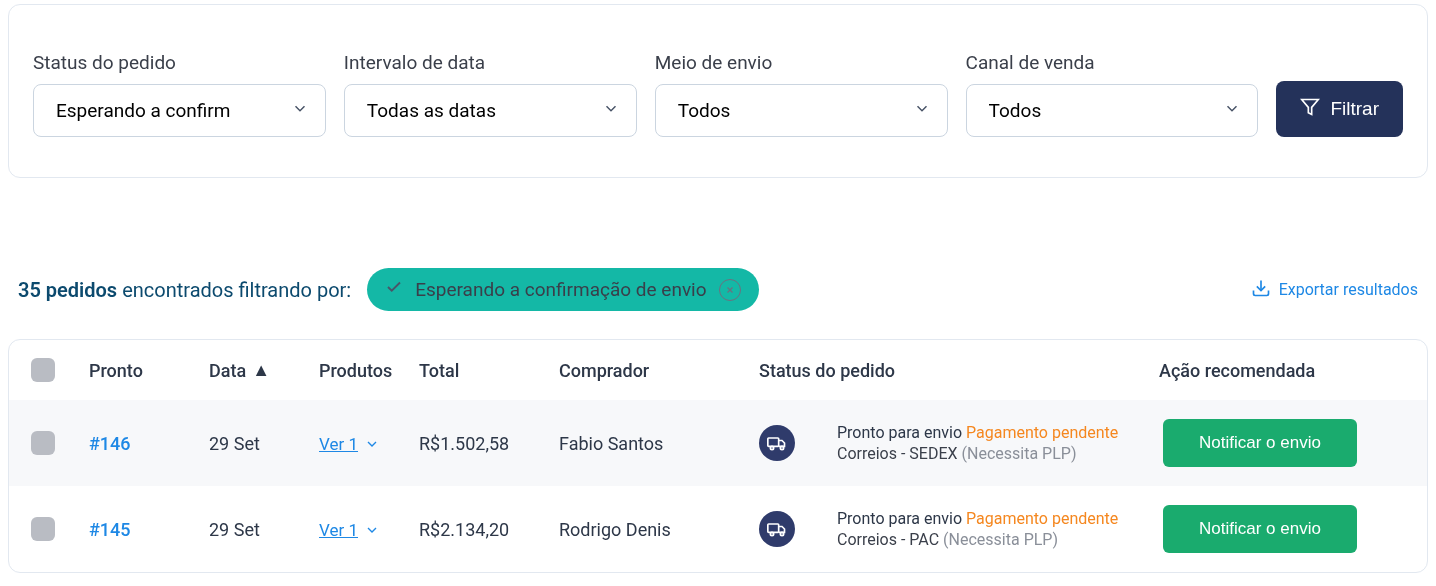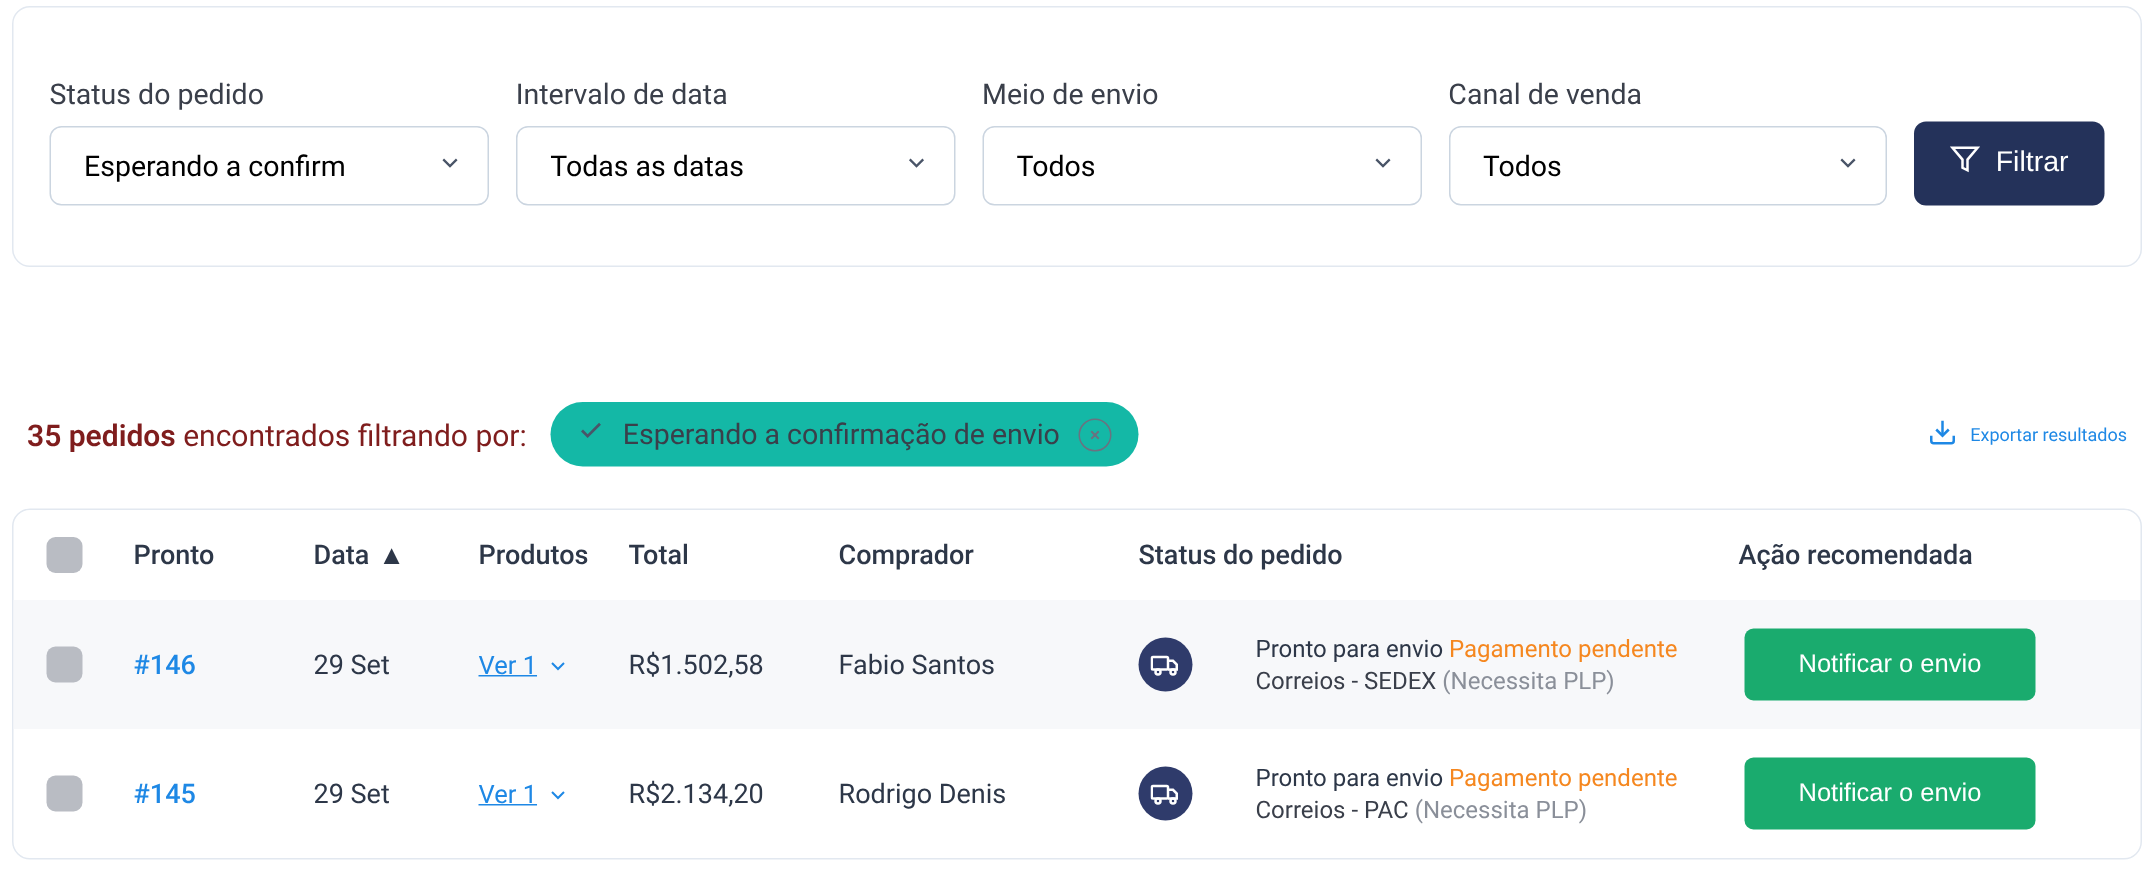--- a/index.html
+++ b/index.html
@@ -76,21 +76,21 @@
     justify-content: space-between;
     padding: 0 18px;
     margin-top: 90px;
   }
   .summary-left {
     display: flex;
     align-items: center;
     gap: 16px;
     flex-wrap: wrap;
   }
-  .summary-text { font-size: 20px; color: #7f1d1d; }
+  .summary-text { font-size: 20px; color: #0c4a6e; }
   .summary-text b { font-weight: 600; }
   .chip {
     background: #14b8a6;
     border-radius: 24px;
     padding: 10px 18px;
     display: flex;
     align-items: center;
     gap: 12px;
     font-size: 19px;
     color: #3a3f4a;
@@ -102,21 +102,21 @@
     height: 22px;
     display: inline-flex;
     align-items: center;
     justify-content: center;
     cursor: pointer;
     font-size: 12px;
     color: #6b7280;
   }
   .export-link {
     color: #1e88e5;
-    font-size: 12px;
+    font-size: 16px;
     display: flex;
     align-items: center;
     gap: 8px;
     cursor: pointer;
   }
 
   .table-card {
     border: 1px solid #e2e8f0;
     border-radius: 12px;
     margin: 28px 8px 0 8px;

